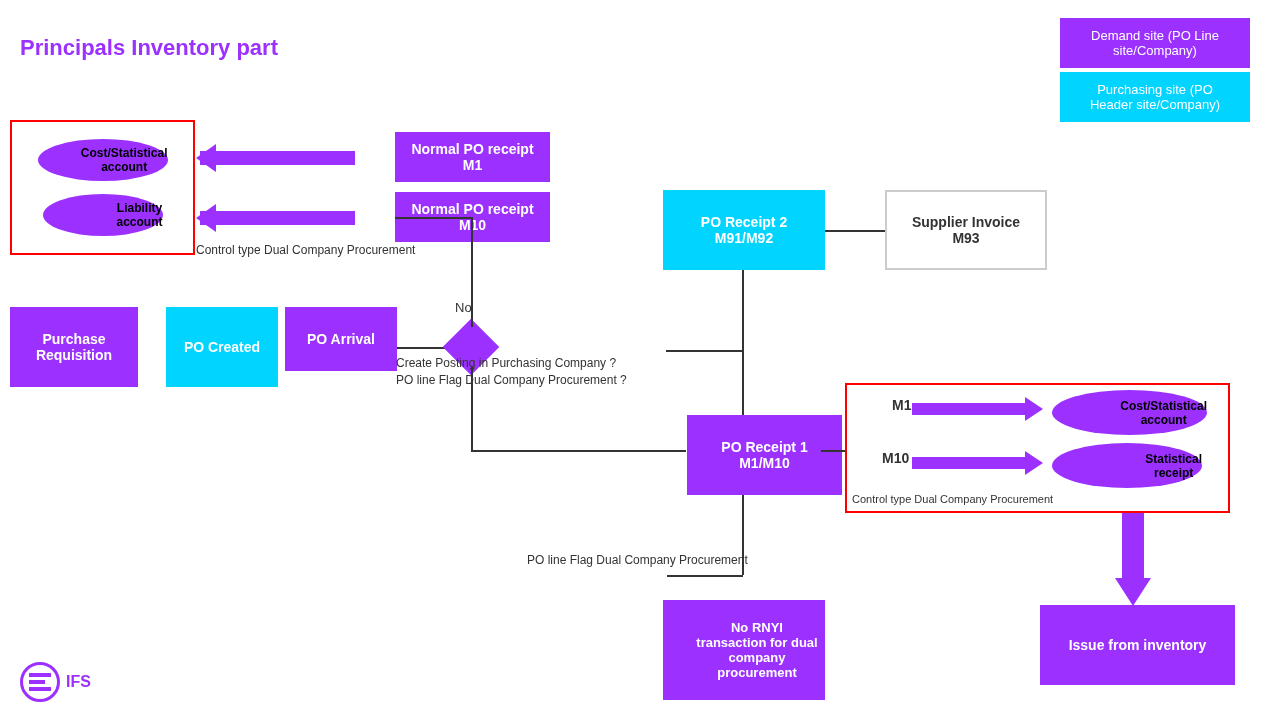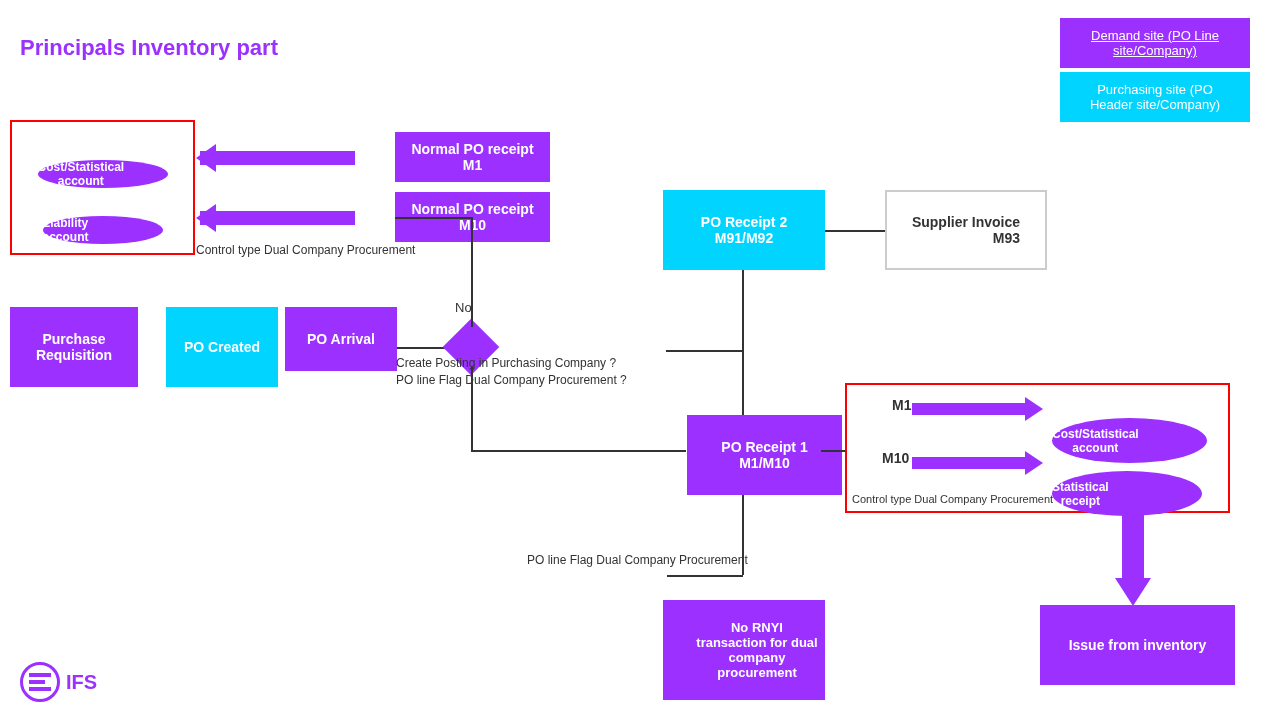--- a/index.html
+++ b/index.html
@@ -55,29 +55,28 @@
       height: 135px;
       display: flex;
       flex-direction: column;
       align-items: center;
       justify-content: space-around;
       padding: 10px;
     }
 
     .ellipse {
       background: #9b30ff;
-      color: #ffffff;
+      color: #000000;
       border-radius: 50%;
       display: flex;
       align-items: center;
-      justify-content: flex-start;
+      justify-content: flex-end;
       text-align: center;
       font-size: 12px;
       font-weight: bold;
-      margin-top: 28px;
     }
     .ellipse-cost {
       width: 130px;
       height: 42px;
     }
     .ellipse-liability {
       width: 120px;
       height: 42px;
     }
 
@@ -161,21 +160,21 @@
     }
 
     
     .supplier-invoice {
       position: absolute;
       background: white;
       border: 2px solid #ccc;
       color: #333;
       font-size: 14px;
       font-weight: bold;
-      text-align: right;
+      text-align: center;
       display: flex;
       align-items: center;
       justify-content: center;
     }
 
     
     .right-red-box {
       position: absolute;
       border: 2px solid red;
       background: white;
@@ -240,21 +239,21 @@
       width: 40px;
       height: 40px;
       border: 3px solid #9b30ff;
       border-radius: 50%;
       display: flex;
       align-items: center;
       justify-content: center;
     }
     .ifs-text {
       color: #9b30ff;
-      font-size: 20px;
+      font-size: 16px;
       font-weight: bold;
     }
 
     
     .no-text {
       position: absolute;
       font-size: 13px;
       color: #333;
     }
 
@@ -264,21 +263,21 @@
       color: #333;
       line-height: 1.4;
     }
   </style>
 </head>
 <body>
 
 <div class="page-title">Principals Inventory part</div>
 
 <div class="legend-demand">
-  <span style="white-space:pre-line;text-decoration:underline;">Demand site (PO Line
+  <span style="white-space:pre-line;">Demand site (PO Line
 site/Company)</span>
 </div>
 <div class="legend-purchasing">
   <span style="white-space:pre-line;">Purchasing site (PO
 Header site/Company)</span>
 </div>
 
 <div class="top-left-box">
   <div class="ellipse ellipse-cost">
     <span style="white-space:pre-line;">Cost/Statistical

